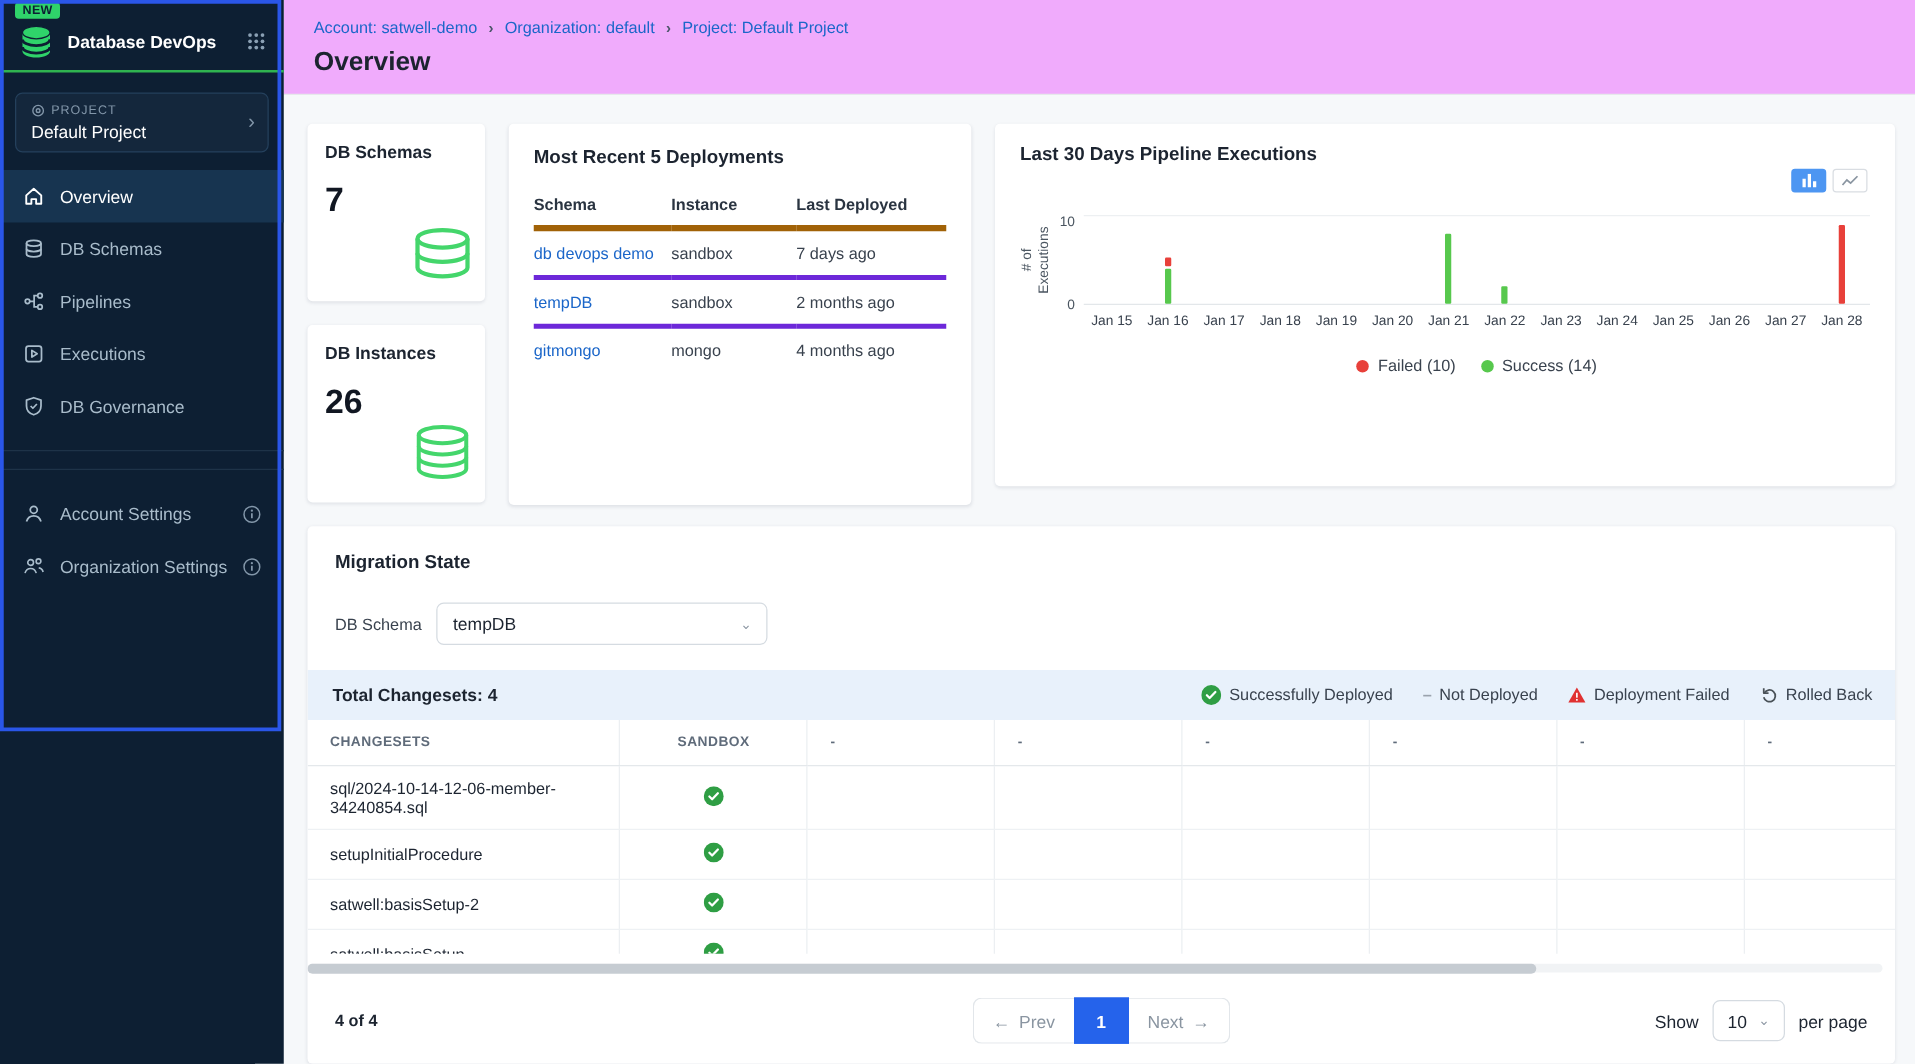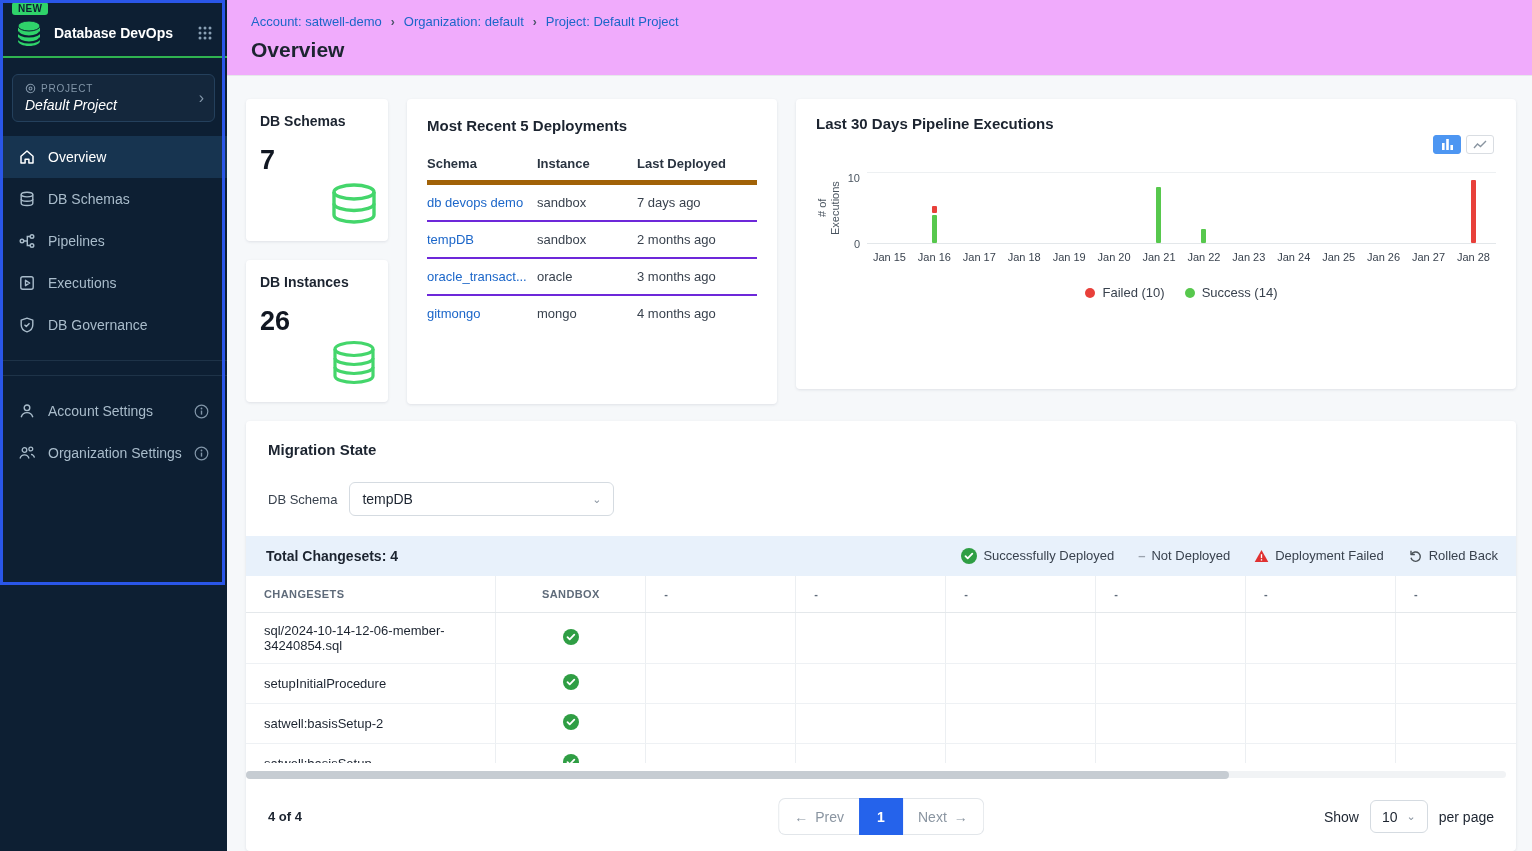--- a/index.html
+++ b/index.html
@@ -7,21 +7,21 @@
 
   
   .sidebar { position:absolute; left:0; top:0; width:227px; height:851px; background:#0d1f33; color:#a9bccb; z-index:5; }
   .sidebar-highlight { position:absolute; left:0; top:0; width:225px; height:585px; border:3px solid #2a56e8; pointer-events:none; z-index:50; }
   .sb-header { position:relative; height:58px; display:flex; align-items:center; gap:10px; padding:10px 14px 0 14px; border-bottom:2px solid #2fb350; }
   .new-badge { position:absolute; top:2px; left:12px; background:#2fd36a; color:#0d1f33; font-size:10px; font-weight:bold; padding:1px 6px; border-radius:3px; letter-spacing:.3px; }
   .app-title { color:#fff; font-size:14px; font-weight:bold; }
   .grid-icon { margin-left:auto; display:flex; }
   .project-card { margin:16px 12px 0; background:#14273c; border:1px solid #24405c; border-radius:6px; padding:8px 12px; position:relative; cursor:pointer; }
   .project-label { display:flex; align-items:center; gap:5px; font-size:10px; letter-spacing:.8px; color:#8296a9; text-transform:uppercase; }
-  .project-name { color:#fff; font-size:14px; margin-top:3px;font-style:italic; }
+  .project-name { color:#fff; font-size:14px; margin-top:3px; }
   .project-chevron { position:absolute; right:10px; top:50%; transform:translateY(-50%); color:#8296a9; font-size:16px; }
   .nav { margin-top:14px; }
   .nav-item { height:42px; display:flex; align-items:center; gap:12px; padding:0 18px; font-size:14px; color:#a9bccb; cursor:pointer; }
   .nav-item.active { background:#173450; color:#fff; }
   .nav-item svg { flex:0 0 auto; }
   .sb-divider { border-top:1px solid #1e3348; margin:14px 0; }
   .info-right { margin-left:auto; display:flex; }
 
   
   .main { margin-left:227px; height:851px; display:flex; flex-direction:column; }
@@ -38,21 +38,21 @@
   .col-stats { display:flex; flex-direction:column; gap:19px; width:142px; flex:0 0 auto; }
   .stat-card { width:142px; height:142px; padding:14px; position:relative; overflow:hidden; }
   .stat-title { font-size:14px; font-weight:bold; color:#1c2430; }
   .stat-value { font-size:27px; font-weight:bold; color:#111722; margin-top:16px; }
   .stat-icon { position:absolute; right:6px; bottom:4px; }
 
   .deploy-card { width:370px; height:305px; padding:18px 20px; flex:0 0 auto; }
   .card-title { font-size:15px; font-weight:bold; color:#1c2430; }
   .deploy-table { width:100%; border-collapse:collapse; font-size:13px; margin-top:12px; }
   .deploy-table th { text-align:left; font-weight:bold; color:#2a3441; padding:10px 0 9px; border-bottom:5px solid #a16207; }
-  .deploy-table td { padding:10px 0; border-bottom:2px solid #6d28d9; color:#39424e; }
+  .deploy-table td { padding:10px 0; border-bottom:4px solid #6d28d9; color:#39424e; }
   .deploy-table tr:last-child td { border-bottom:none; }
   .deploy-table a { color:#1b66c9; text-decoration:none; cursor:pointer; }
 
   .chart-card { flex:1; height:290px; padding:16px 20px; position:relative; }
   .chart-toggle { position:absolute; top:36px; right:22px; display:flex; gap:5px; }
   .toggle-btn { width:28px; height:19px; display:flex; align-items:center; justify-content:center; border-radius:3px; border:1px solid #d9dde2; background:#fff; cursor:pointer; }
   .toggle-btn.active { background:#4d96f2; border-color:#4d96f2; }
   .chart-body { display:flex; margin-top:40px; align-items:flex-start; }
   .ylabel { writing-mode:vertical-rl; transform:rotate(180deg); font-size:11px; color:#4a5560; height:72px; display:flex; align-items:center; margin-right:3px; line-height:1.2; width:26px; text-align:center; }
   .yaxis { display:flex; flex-direction:column; justify-content:space-between; align-items:flex-end; font-size:11px; color:#4a5560; height:78px; padding-right:7px; width:22px; }
@@ -269,25 +269,20 @@
           <tbody>
             <tr>
               <td><a>db devops demo</a></td>
               <td>sandbox</td>
               <td>7 days ago</td>
             </tr>
             <tr>
               <td><a>tempDB</a></td>
               <td>sandbox</td>
               <td>2 months ago</td>
-            </tr>
-            <tr>
-              <td><a>oracle_transact...</a></td>
-              <td>oracle</td>
-              <td>3 months ago</td>
             </tr>
             <tr>
               <td><a>gitmongo</a></td>
               <td>mongo</td>
               <td>4 months ago</td>
             </tr>
           </tbody>
         </table>
       </div>
 

